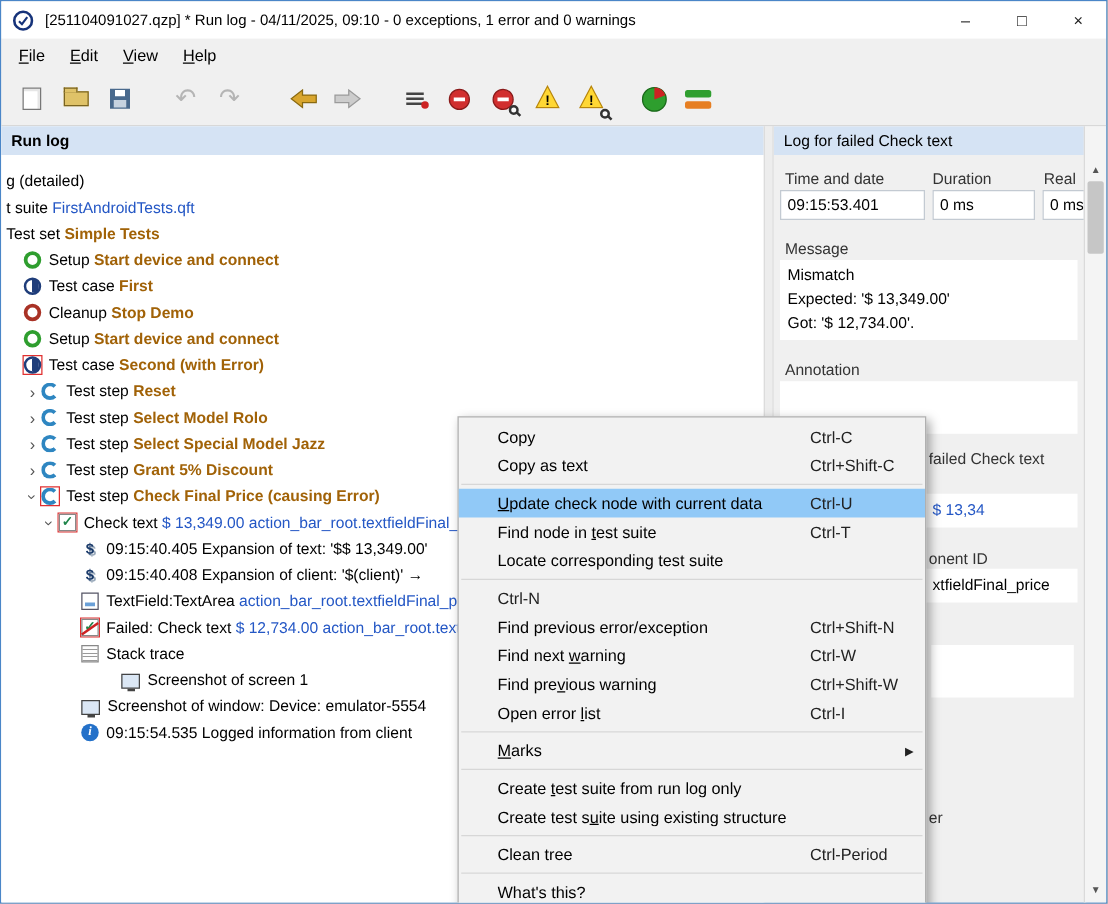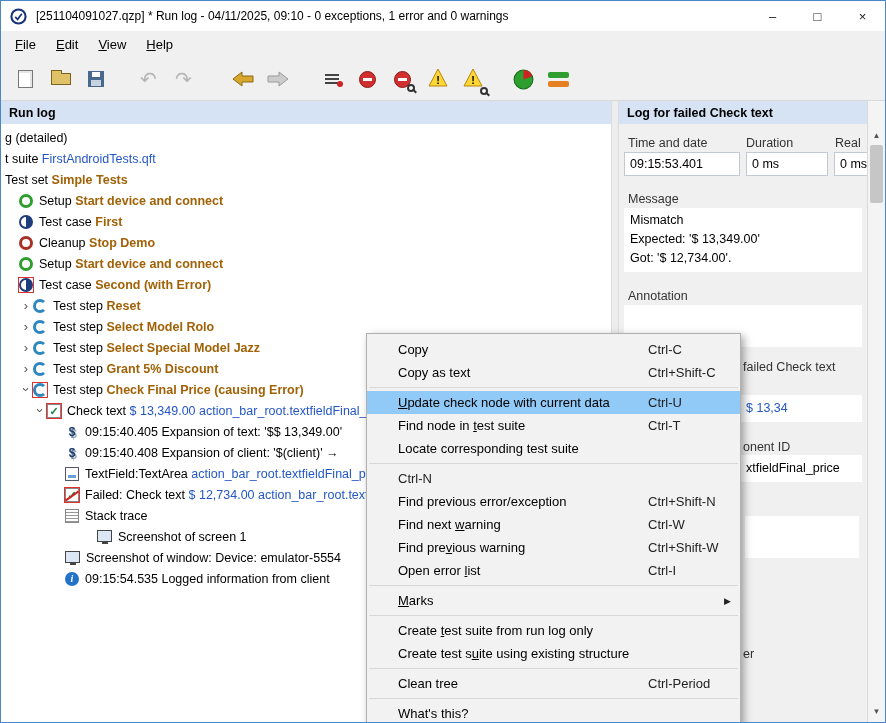--- a/index.html
+++ b/index.html
@@ -55,21 +55,21 @@
   
   .main { position:absolute; top:100px; left:0; right:0; bottom:0; }
   .left-panel { position:absolute; left:0; top:0; width:610px; bottom:0; background:#fff; }
   .panel-header { height:23px; background:#d5e3f4; font-weight:bold; padding:5px 8px 0; font-size:12.5px; }
   .splitter { position:absolute; left:610px; top:0; width:8px; bottom:0; background:#ededed;
               border-left:1px solid #dcdcdc; border-right:1px solid #dcdcdc; }
   .right-panel { position:absolute; left:618px; top:0; width:250px; bottom:0; background:#f0f0f0; overflow:hidden; }
 
   
   .tree { position:absolute; top:23px; left:0; right:0; bottom:0; background:#fff; overflow:hidden; padding-top:7px; }
-  .tree-row { height:21px; display:flex; align-items:flex-start; white-space:pre; }
+  .tree-row { height:21px; display:flex; align-items:flex-end; white-space:pre; }
   .exp { width:14px; flex:none; color:#555; font-size:13px; text-align:center; line-height:1; }
   .exp.open { transform:rotate(90deg); }
   .tic { width:14px; height:14px; margin-right:6px; flex:none; display:inline-flex;
          align-items:center; justify-content:center; position:relative; line-height:1; }
   .errbox { outline:1.5px solid #e03030; display:inline-flex; margin-right:6px; flex:none; }
   .errbox .tic { margin-right:0; }
   .tic-setup { border:3px solid #2f9e2f; border-radius:50%; }
   .tic-cleanup { border:3px solid #a93226; border-radius:50%; }
   .tic-testcase { border:2px solid #1f3d7a; border-radius:50%; background:linear-gradient(90deg,#fff 50%,#1f3d7a 50%); }
   .tic-teststep { border:3px solid #2e86c1; border-right-color:transparent; border-radius:50%; }
@@ -81,21 +81,21 @@
   .tic-textfield { border:1px solid #556; background:#fff; }
   .tic-textfield i { position:absolute; left:2px; bottom:2px; width:8px; height:3px; background:#6aa0d8; }
   .tic-stack { border:1px solid #888; background:repeating-linear-gradient(180deg,#fdfdfd 0 2px,#999 2px 3px); }
   .tic-screen { width:15px; height:12px; border:1px solid #444; background:#dbe7f5; }
   .tic-screen::after { content:""; position:absolute; bottom:-3px; left:4px; width:6px; height:2px; background:#444; }
   .tic-info { background:#2471c9; border-radius:50%; color:#fff; font-weight:bold; font-style:italic;
         font-size:10px; font-family:"Liberation Serif", serif; }
   .seg-p { color:#000; } .seg-b { color:#a16207; font-weight:bold; } .seg-l { color:#2457c5; }
 
   
-  .rp-header { height:23px; background:#d5e3f4; font-weight:bold; padding:5px 8px 0; }
+  .rp-header { height:23px; background:#d5e3f4; font-weight:normal; padding:5px 8px 0; }
   .flabel { position:absolute; color:#333; white-space:nowrap; }
   .field { position:absolute; background:#fff; border:1px solid #c3cad2; padding:4px 5px;
            white-space:nowrap; overflow:hidden; }
   .wbox { position:absolute; background:#fff; }
   .msg { padding:3px 6px; line-height:19px; white-space:pre-line; }
   .frag-text { position:absolute; white-space:nowrap; }
   .blue { color:#2457c5; }
 
   
   .vscroll { position:absolute; right:0; top:0; width:18px; bottom:0; background:#f4f4f4;

